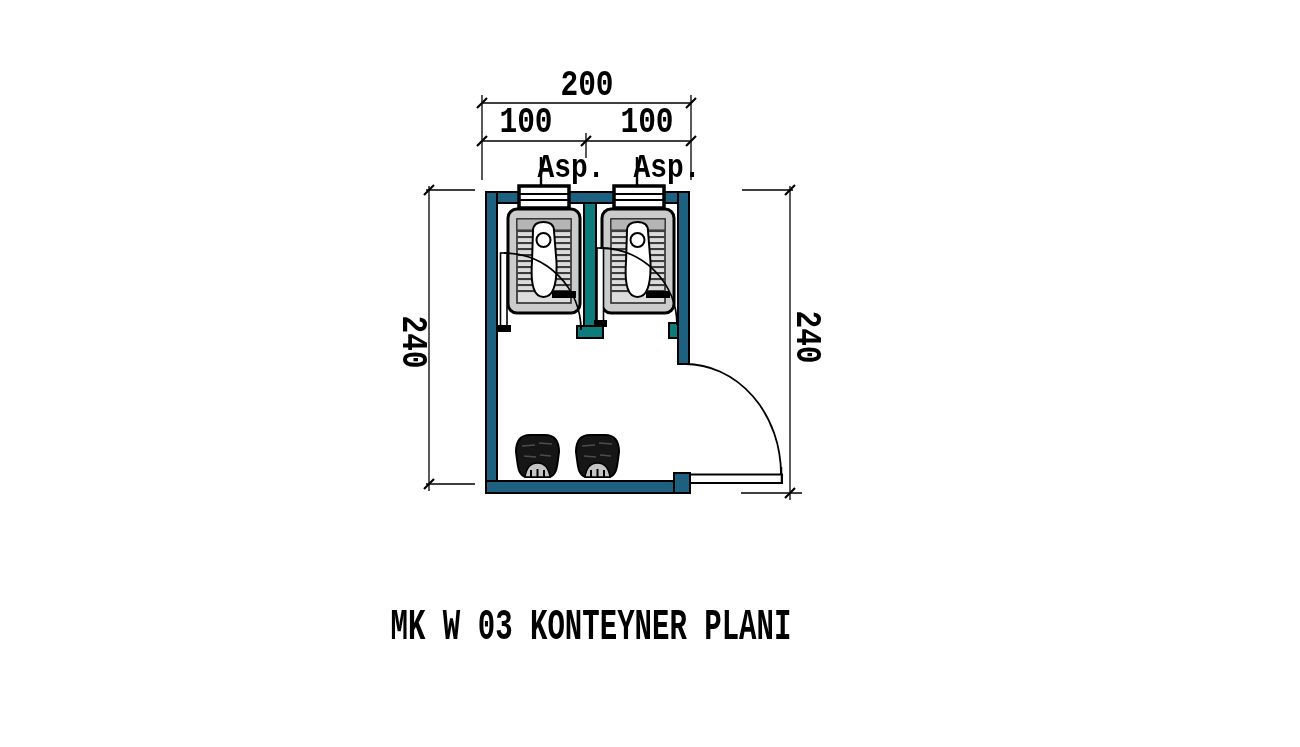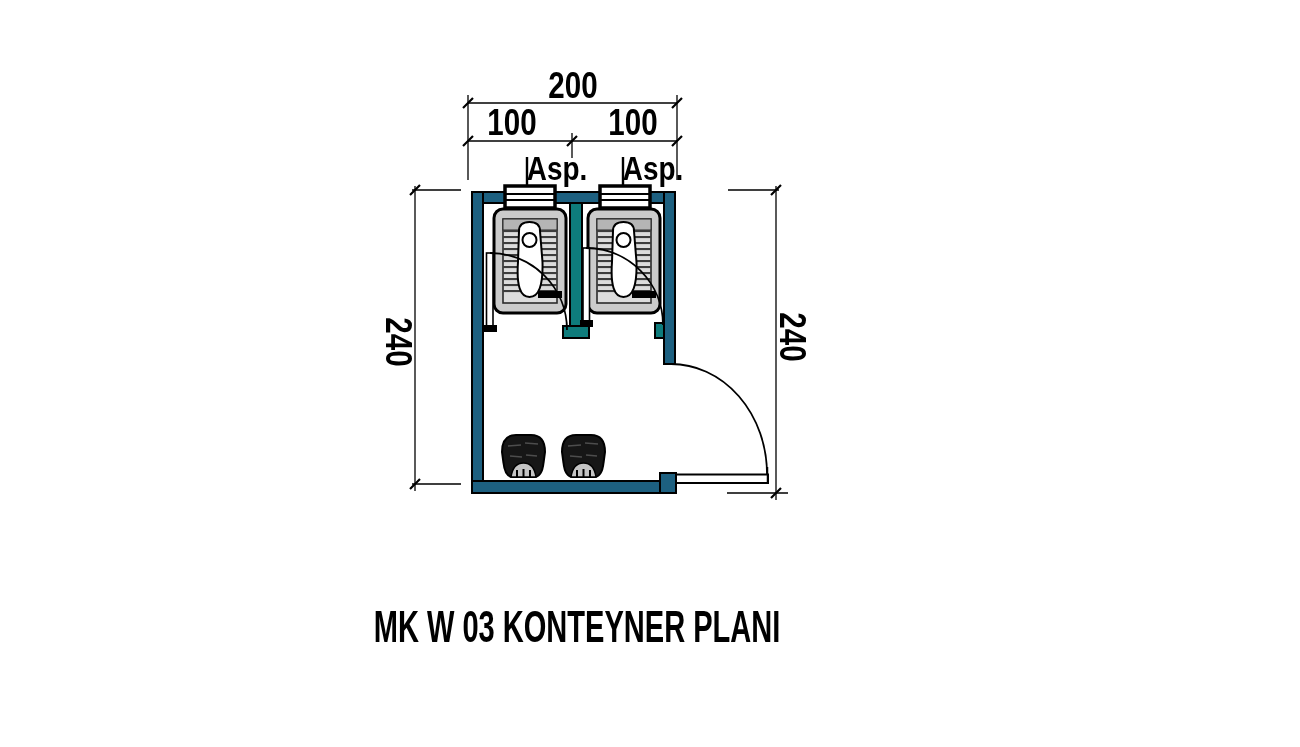--- a/index.html
+++ b/index.html
@@ -1,17 +1,17 @@
 <!DOCTYPE html>
 <html style="--color-background: #ffffff; --color-line: #000000; --color-wall: #1d6080; --color-partition: #0e7c7c; --color-fixture_gray: #cbcbcb; --color-rib_gray: #3d3d3d; --color-basin_dark: #161616; --color-basin_scallop: #c4c4c4;"><head>
 <meta charset="utf-8">
 <style>
   html,body{margin:0;padding:0;background:var(--color-background,#fff);}
   .stage{position:relative;width:1032px;height:747px;background:var(--color-background,#fff);
-         font-family:Liberation Sans, sans-serif;overflow:hidden;}
+         font-family:Liberation Mono, monospace;overflow:hidden;margin-left:14px;}
   .stage svg{position:absolute;left:0;top:0;}
   .txt{position:absolute;color:var(--color-line,#000);white-space:nowrap;line-height:1;}
   .dim{font-size:36px;font-weight:700;transform:translateX(-50%) scaleX(0.82);transform-origin:center;}
   .dim-v{font-size:36px;font-weight:700;transform:translate(-50%,-50%) rotate(90deg) scaleX(0.82);transform-origin:center;}
   .asp{font-size:34px;font-weight:700;transform:translateX(-50%) scaleX(0.82);transform-origin:center;}
   .title{font-size:44px;font-weight:700;transform:translateX(-50%) scaleX(0.66);transform-origin:center;}
 </style>
 </head>
 <body>
 

